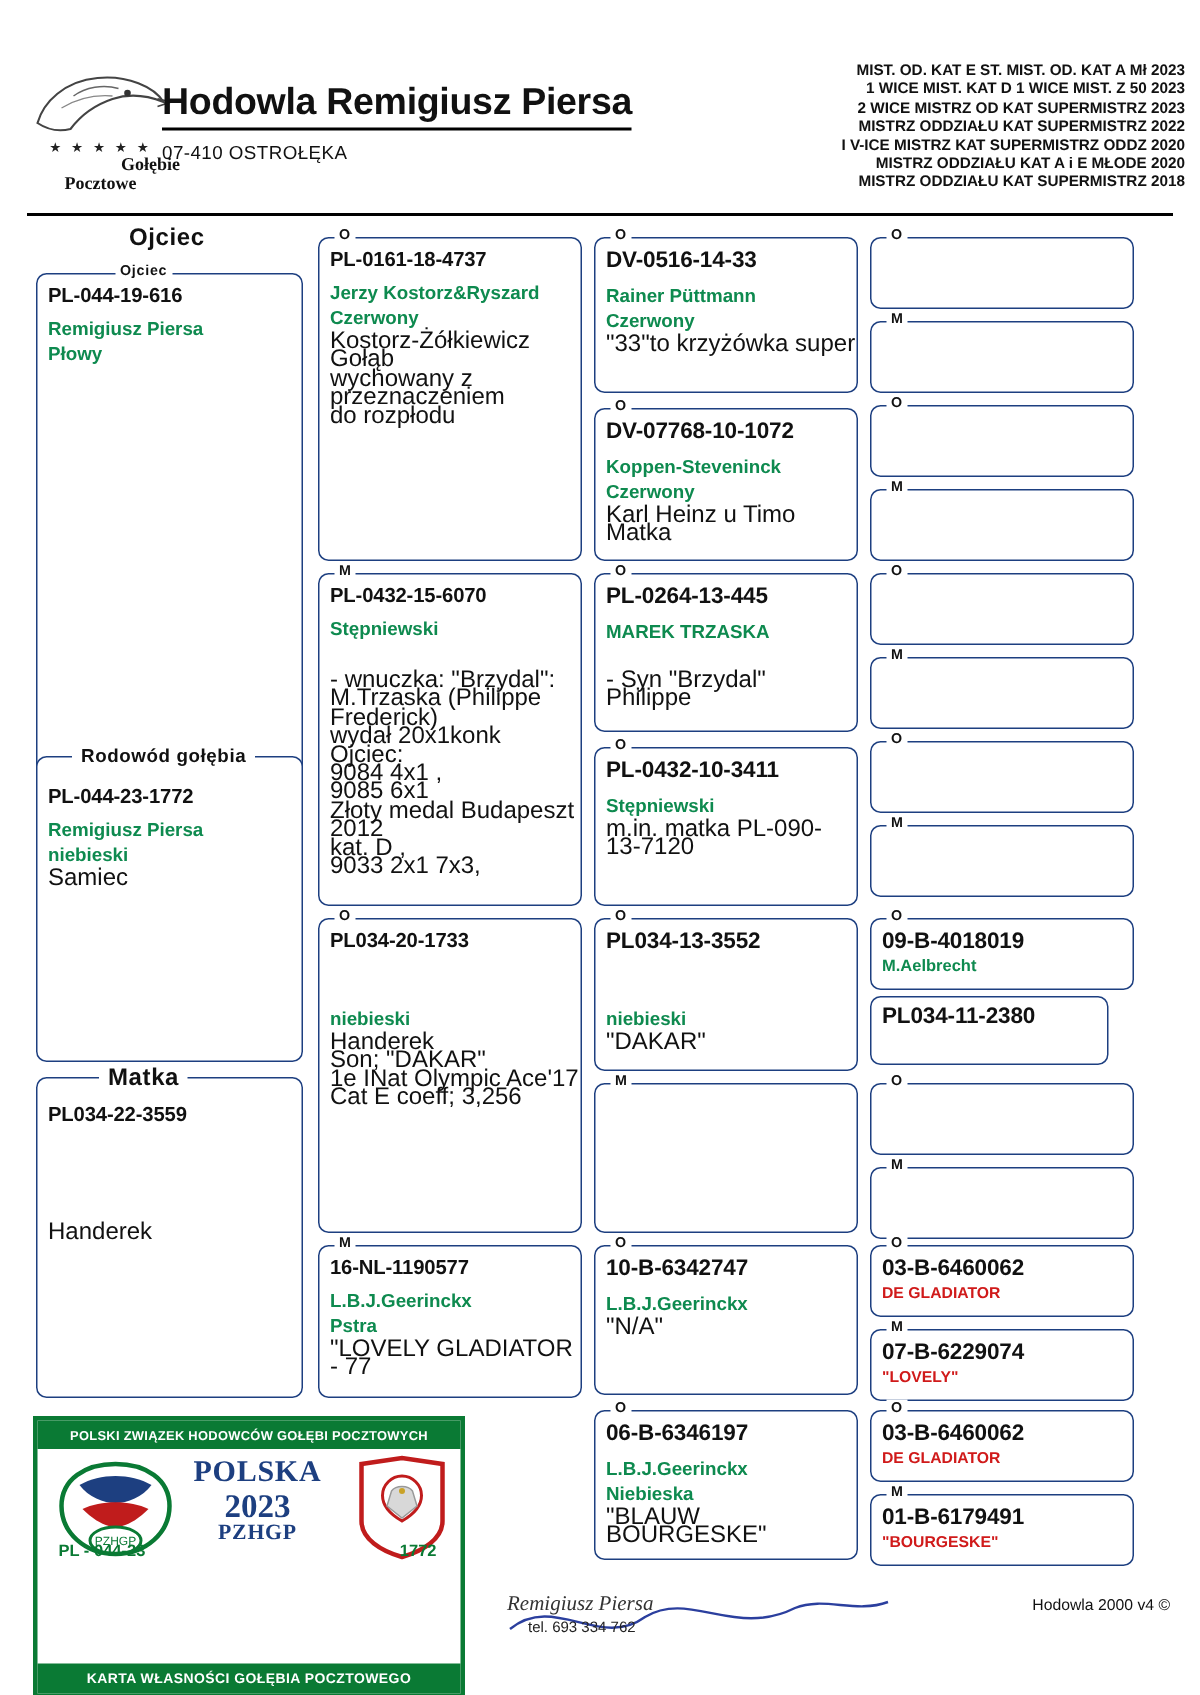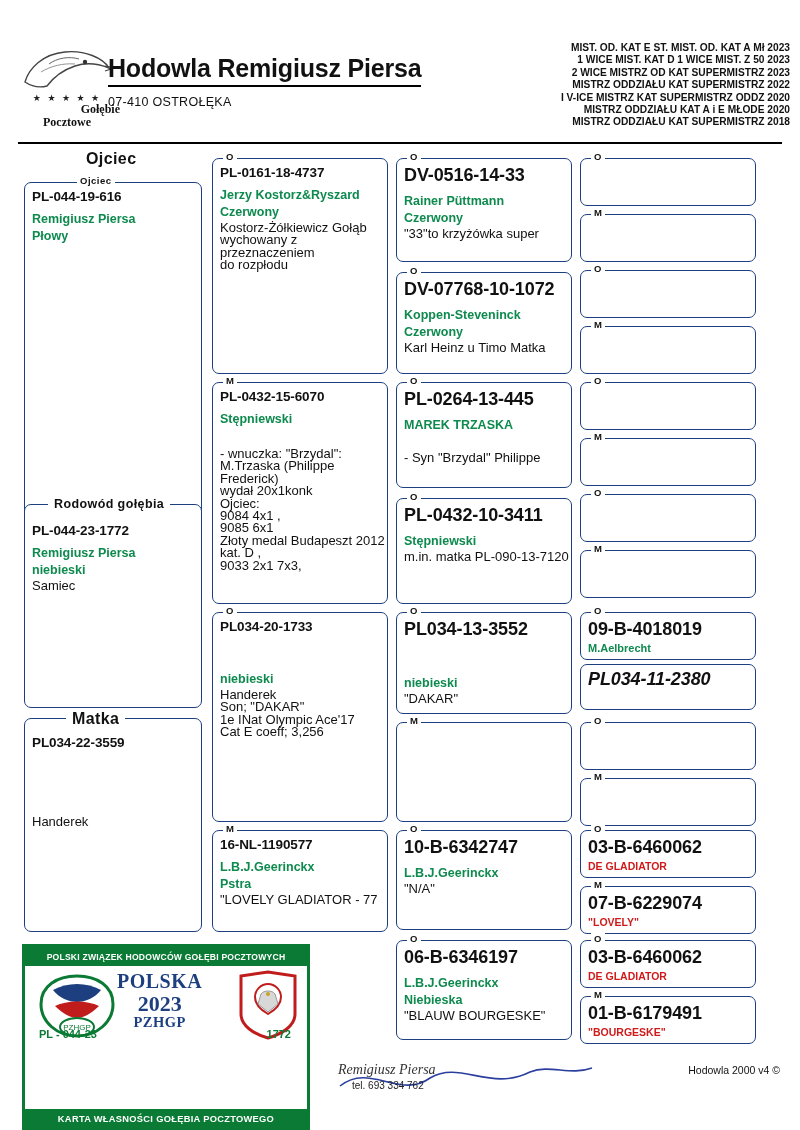--- a/index.html
+++ b/index.html
@@ -36,43 +36,43 @@
   
   .box{
     position:absolute;border:1.6px solid #1d3f80;border-radius:7px;
     box-sizing:border-box;background:#fff;
   }
   .tag{
     position:absolute;top:-8px;left:10px;background:#fff;padding:0 3px;
     font-size:9.5px;font-weight:bold;color:#111;letter-spacing:.5px;
   }
   .ring{font-size:13.5px;font-weight:bold;color:#111;margin:6px 0 0 7px;letter-spacing:-0.1px;}
-  .ring.sm{font-size:18px;}
+  .ring.sm{font-size:15px;}
   .green{color:#0e8a4f;font-weight:bold;font-size:12.5px;margin:8px 0 0 7px;}
   .green.tight{margin-top:3px;}
-  .plain{color:#111;font-weight:normal;font-size:13px;margin:3px 0 0 7px;line-height:12.4px;}
+  .plain{color:#111;font-weight:normal;font-size:16px;margin:3px 0 0 7px;line-height:12.4px;}
   .red{color:#d01a1a;font-weight:bold;font-size:10.5px;margin:2px 0 0 7px;}
 
   
   .bracket-label{
     position:absolute;font-size:15.5px;font-weight:bold;letter-spacing:.4px;background:#fff;padding:0 6px;
   }
   .bracket-label.small{font-size:12.5px;font-weight:bold;}
 
   
   .stamp{
     position:absolute;left:22px;top:944px;width:288px;height:188px;
     border:3px solid #0a7a34;background:#ffffff;box-sizing:border-box;
   }
   .stamp .top{background:#0a7a34;color:#fff;font-size:8.6px;font-weight:bold;
     text-align:center;padding:5px 0 4px;letter-spacing:.2px;}
   .stamp .bot{position:absolute;bottom:0;left:0;right:0;background:#0a7a34;color:#fff;
     font-size:9.3px;font-weight:bold;text-align:center;padding:5px 0;letter-spacing:.3px;}
   .stamp .mid{position:relative;height:86px;}
-  .stamp .polska{position:absolute;left:92px;top:4px;text-align:center;color:#1d3f80;
+  .stamp .polska{position:absolute;left:104px;top:4px;text-align:center;color:#1d3f80;
     font-family:"Liberation Serif",serif;}
   .stamp .polska .p1{font-size:20px;font-weight:bold;letter-spacing:.5px;}
   .stamp .polska .p2{font-size:22px;font-weight:bold;line-height:21px;}
   .stamp .polska .p3{font-size:14.5px;font-weight:bold;letter-spacing:.5px;}
   .stamp .nums{position:absolute;bottom:24px;left:0;right:0;color:#0a7a34;font-weight:bold;font-size:11px;}
   .stamp .nums .l{position:absolute;left:14px;text-align:center;}
   .stamp .nums .r{position:absolute;right:16px;}
 
   .footer-sig{position:absolute;left:338px;top:1062px;font-family:"Liberation Serif",serif;
     font-size:14px;color:#333;font-style:italic;}
@@ -270,21 +270,21 @@
   <div class="box" style="left:580px;top:550px;width:176px;height:48px;">
     <div class="tag">M</div>
     <div class="ring sm"></div>
   </div>
 
   <div class="box" style="left:580px;top:612px;width:176px;height:48px;">
     <div class="tag">O</div>
     <div class="ring sm">09-B-4018019</div>
     <div class="green" style="margin-top:2px;font-size:11px;">M.Aelbrecht</div>
   </div>
-  <div class="box" style="left:580px;top:664px;width:176px;height:46px;font-style:italic;">
+  <div class="box" style="left:580px;top:664px;width:159px;height:46px;">
     <div class="tag"></div>
     <div class="ring sm" style="margin-top:4px;">PL034-11-2380</div>
   </div>
   <div class="box" style="left:580px;top:722px;width:176px;height:48px;">
     <div class="tag">O</div>
     <div class="ring sm"></div>
   </div>
   <div class="box" style="left:580px;top:778px;width:176px;height:48px;">
     <div class="tag">M</div>
     <div class="ring sm"></div>

